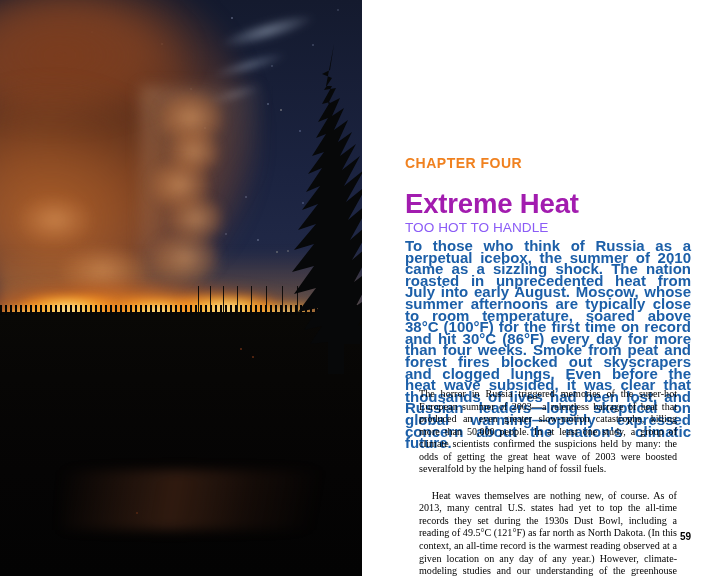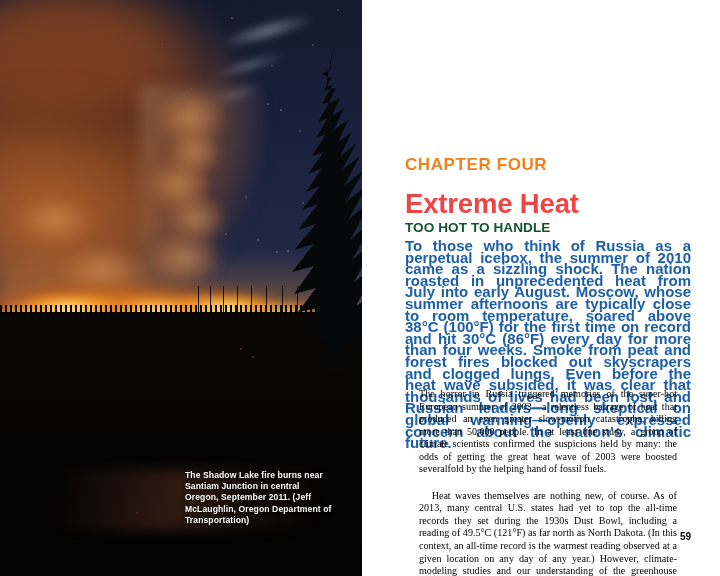--- a/index.html
+++ b/index.html
@@ -204,37 +204,37 @@
   #text-col {
     position: absolute;
     left: 405px; top: 0;
     width: 286px; height: 576px;
   }
   #chapter-label {
     position: absolute; left: 0; top: 155px;
     color: #F0811F;
     font-family: "Liberation Sans", sans-serif;
     font-weight: bold;
-    font-size: 17px;
+    font-size: 14px;
     letter-spacing: .035em;
   }
   #chapter-title {
     position: absolute; left: 0; top: 171px;
-    color: #ef4444;
+    color: #a21caf;
     font-family: "Liberation Sans", sans-serif;
     font-weight: bold;
     font-size: 27.5px;
     letter-spacing: -.006em;
     line-height: 30px;
   }
   #chapter-subtitle {
     position: absolute; left: 0; top: 209px;
-    color: #14532d;
-    font-family: "Liberation Sans", sans-serif;
-    font-weight: bold;
+    color: #8b5cf6;
+    font-family: "Liberation Sans", sans-serif;
+    font-weight: normal;
     font-size: 13.6px;
     letter-spacing: .004em;
   }
   #lede {
     position: absolute; left: 0; top: 240px; width: 286px;
     color: #1C5FA8;
     font-family: "Liberation Sans", sans-serif;
     font-weight: bold;
     font-size: 15px;
     line-height: 11.6px;
@@ -307,21 +307,20 @@
                  L10 186 L30 160 L14 166 L32 142 L18 148 L34 124 L20 130 L36 108
                  L24 112 L38 90 L28 94 L40 74 L30 78 L42 58 L34 60 L44 42 L38 42 Z"></path>
       </g>
     </svg>
   </div>
 
   <div class="ember" style="left:240px; top:348px;"></div>
   <div class="ember" style="left:252px; top:356px;"></div>
   <div class="ember" style="left:136px; top:512px; opacity:.35;"></div>
 
-  <div id="caption">The Shadow Lake fire burns near Santiam Junction in central Oregon, September 2011. (Jeff McLaughlin, Oregon Department of Transportation)</div>
 </div>
 
 <div id="text-col">
 
   <div id="chapter-label">CHAPTER FOUR</div>
 
   <h1 id="chapter-title">Extreme Heat</h1>
 
   <h2 id="chapter-subtitle">TOO HOT TO HANDLE</h2>
 

